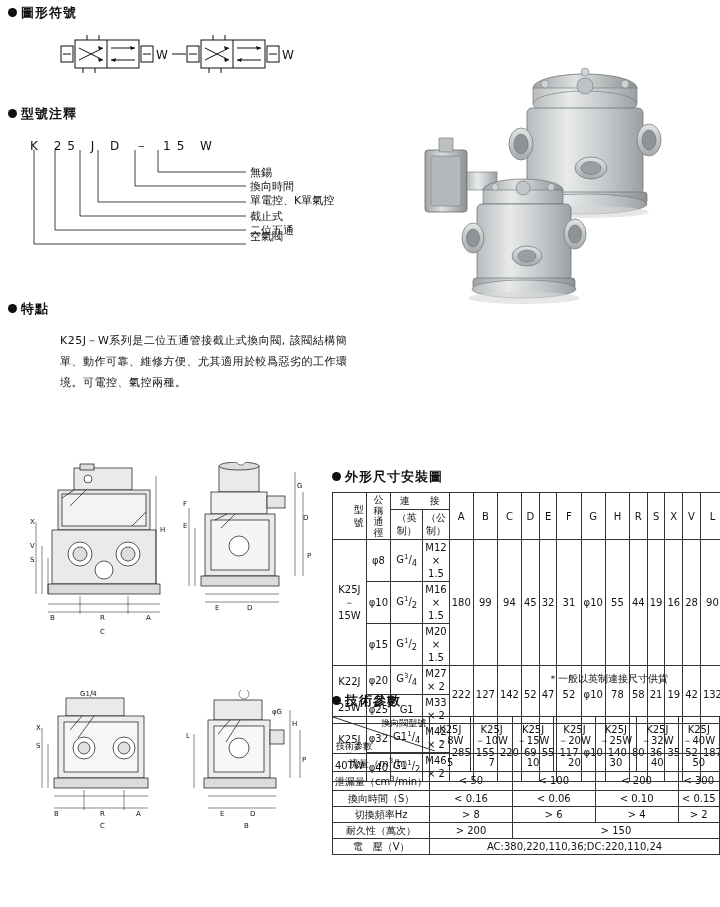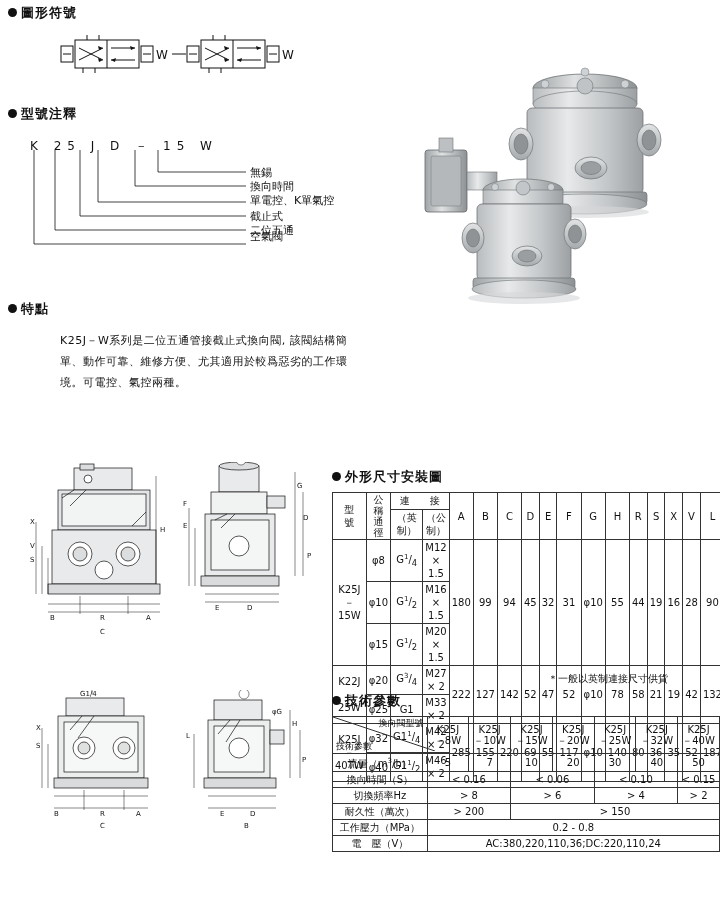--- a/index.html
+++ b/index.html
@@ -388,21 +388,21 @@
   </svg>
 
   <div class="sec-head" style="left:332px;top:468px;">
     <span class="dot"></span><span class="txt">外形尺寸安裝圖</span>
   </div>
 
   <div class="tbl" style="left:332px;top:492px;">
     <table>
       <tbody>
           <tr>
-        <td rowspan="2" style="width:56px;">型　號</td>
+        <td rowspan="2" style="width:56px;text-align:right;">型　號</td>
         <td rowspan="2" style="width:34px;line-height:11px;">公稱<br>通徑</td>
         <td colspan="2">連　　接</td>
         <td rowspan="2">A</td>
         <td rowspan="2">B</td>
         <td rowspan="2">C</td>
         <td rowspan="2">D</td>
         <td rowspan="2">E</td>
         <td rowspan="2">F</td>
         <td rowspan="2">G</td>
         <td rowspan="2">H</td>
@@ -530,20 +530,27 @@
         <td>流量（m<sup>3</sup>/h）</td>
         <td>5</td>
         <td>7</td>
         <td>10</td>
         <td>20</td>
         <td>30</td>
         <td>40</td>
         <td>50</td>
       </tr>
 
+      <tr>
+        <td>泄漏量（cm<sup>3</sup>/min）</td>
+        <td colspan="2">&lt; 50</td>
+        <td colspan="2">&lt; 100</td>
+        <td colspan="2">&lt; 200</td>
+        <td>&lt; 300</td>
+      </tr>
 
       <tr>
         <td>換向時間（S）</td>
         <td colspan="2">&lt; 0.16</td>
         <td colspan="2">&lt; 0.06</td>
         <td colspan="2">&lt; 0.10</td>
         <td>&lt; 0.15</td>
       </tr>
 
       <tr>
@@ -553,24 +560,20 @@
         <td colspan="2">&gt; 4</td>
         <td>&gt; 2</td>
       </tr>
 
       <tr>
         <td>耐久性（萬次）</td>
         <td colspan="2">&gt; 200</td>
         <td colspan="5">&gt; 150</td>
       </tr>
 
-      <tr>
-        <td>工作壓力（MPa）</td>
-        <td colspan="7">0.2 - 0.8</td>
-      </tr>
 
       <tr>
         <td>電　壓（V）</td>
         <td colspan="7">AC:380,220,110,36;DC:220,110,24</td>
       </tr>
     </tbody>
       </table>
   </div>
 
 </div>

